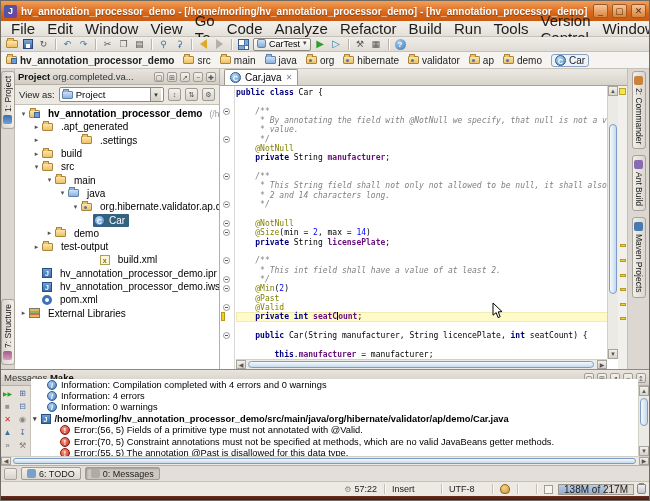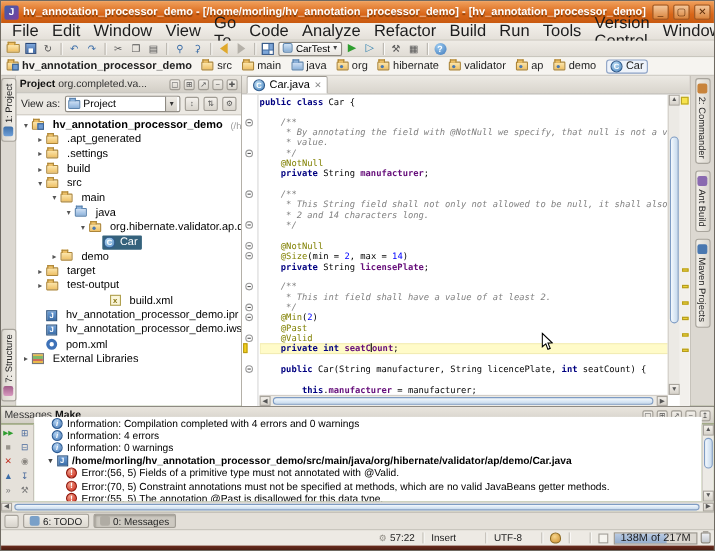--- a/index.html
+++ b/index.html
@@ -306,21 +306,21 @@
             </span>
             <span class="sfx">(/home/</span>
           </div>
           <div class="trow" style="padding-left: 17px;">
             <span class="arr">▸</span>
             <span class="selbox">
               <span class="mi i-folder"></span>
               <span class="lbl">.apt_generated</span>
             </span>
           </div>
-          <div class="trow" style="padding-left: 17px;">
+          <div class="trow" style="padding-left: 17px; gap: 39px;">
             <span class="arr">▸</span>
             <span class="selbox">
               <span class="mi i-folder"></span>
               <span class="lbl">.settings</span>
             </span>
           </div>
           <div class="trow" style="padding-left: 17px;">
             <span class="arr">▸</span>
             <span class="selbox">
               <span class="mi i-folder"></span>
@@ -360,27 +360,20 @@
             <span class="selbox">
               <span class="mi i-class">C</span>
               <span class="lbl">Car</span>
             </span>
           </div>
           <div class="trow" style="padding-left: 30px;">
             <span class="arr">▸</span>
             <span class="selbox">
               <span class="mi i-folder"></span>
               <span class="lbl">demo</span>
-            </span>
-          </div>
-          <div class="trow" style="padding-left: 17px;">
-            <span class="arr">▸</span>
-            <span class="selbox">
-              <span class="mi i-folder"></span>
-              <span class="lbl">target</span>
             </span>
           </div>
           <div class="trow" style="padding-left: 17px;">
             <span class="arr">▸</span>
             <span class="selbox">
               <span class="mi i-folder"></span>
               <span class="lbl">test-output</span>
             </span>
           </div>
           <div class="trow" style="padding-left: 17px; justify-content: center;">
@@ -514,21 +507,21 @@
             <span>Information: Compilation completed with 4 errors and 0 warnings</span>
           </div>
           <div class="mrow" style="padding-left: 16px;">
             <span class="mi i-info">i</span>
             <span>Information: 4 errors</span>
           </div>
           <div class="mrow" style="padding-left: 16px;">
             <span class="mi i-info">i</span>
             <span>Information: 0 warnings</span>
           </div>
-          <div class="mrow bold" style="padding-left: 13px;">
+          <div class="mrow bold" style="padding-left: 2px;">
             <span class="arr">▾</span>
             <span class="mi i-iml">J</span>
             <span>/home/morling/hv_annotation_processor_demo/src/main/java/org/hibernate/validator/ap/demo/Car.java</span>
           </div>
           <div class="mrow" style="padding-left: 29px;">
             <span class="mi i-error">!</span>
             <span>Error:(56, 5)  Fields of a primitive type must not annotated with @Valid.</span>
           </div>
           <div class="mrow" style="padding-left: 29px;">
             <span class="mi i-error">!</span>

